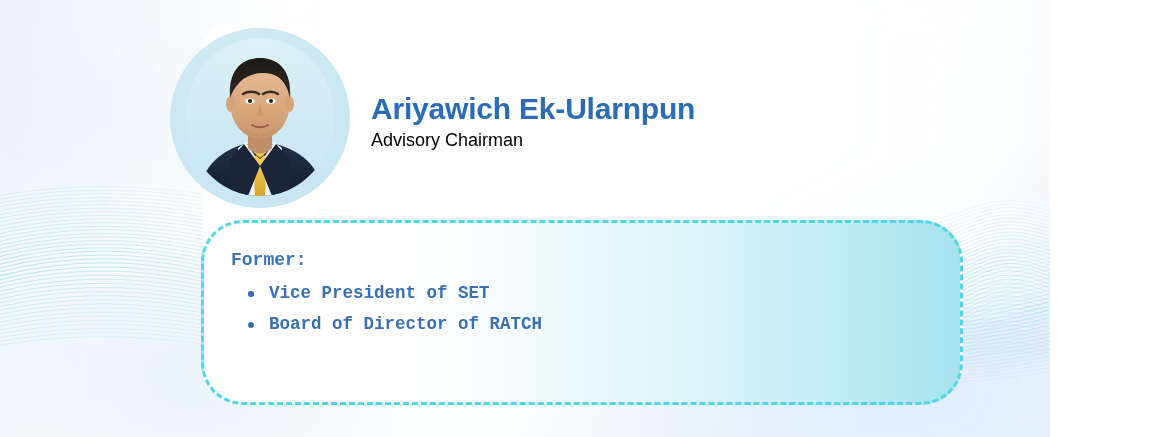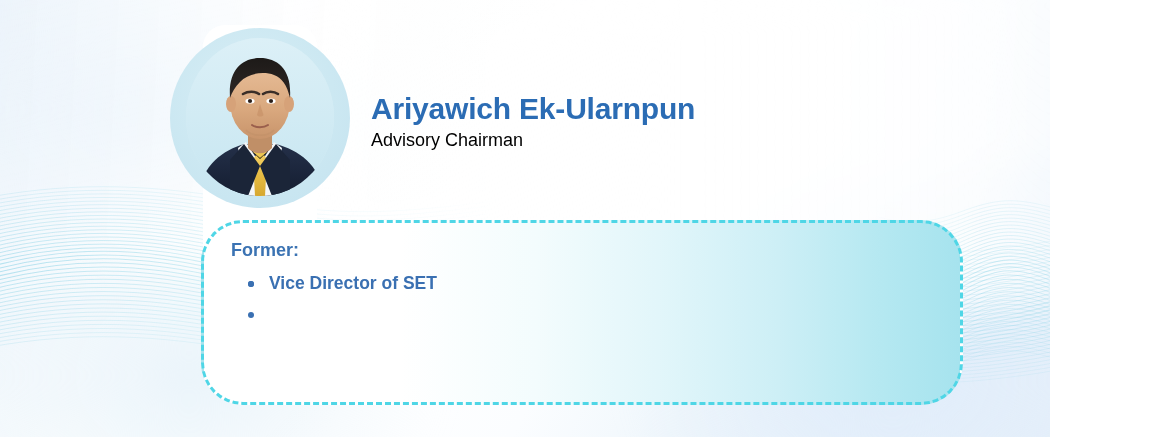--- a/index.html
+++ b/index.html
@@ -142,22 +142,23 @@
       #f3fcfd 44%,
       #e2f6fa 60%,
       #cdeff6 76%,
       #b4e8f1 90%,
       #a6e3ee 100%);
     overflow: hidden;
   }
 
   .card-body {
     position: absolute;
-    left: 27px; top: 18px;
+    left: 27px; top: 28px;
     right: 20px;
+    font-family: Liberation Mono, monospace;
   }
   .former-label {
     font-size: 18px;
     font-weight: bold;
     color: #3b73b3;
     line-height: 1.1;
     margin-bottom: 7px;
   }
   .bullet-list {
     list-style: none;
@@ -426,22 +427,23 @@
 
   <div class="info-card">
     <div class="card-body">
       <div class="former-label">Former:</div>
       <ul class="bullet-list">
         <li>
           <span class="dot"></span>
         </li>
         <li>
           <span class="dot"></span>
-          <span>Vice Director of SET</span>
+          <span>Vice President of SET</span>
         </li>
         <li>
           <span class="dot"></span>
+          <span>Board of Director of RATCH</span>
         </li>
       </ul>
     </div>
   </div>
 
 </div>
 
 </body></html>

